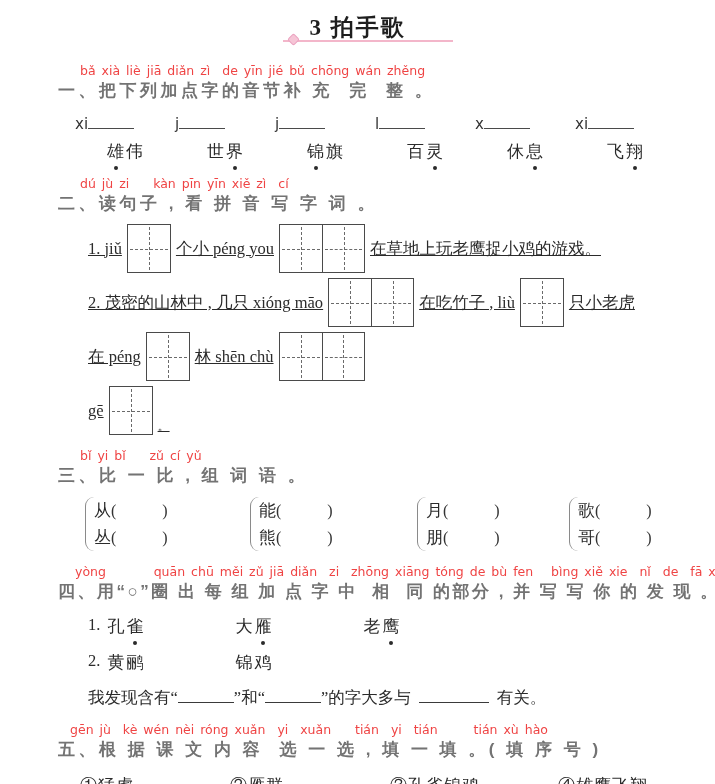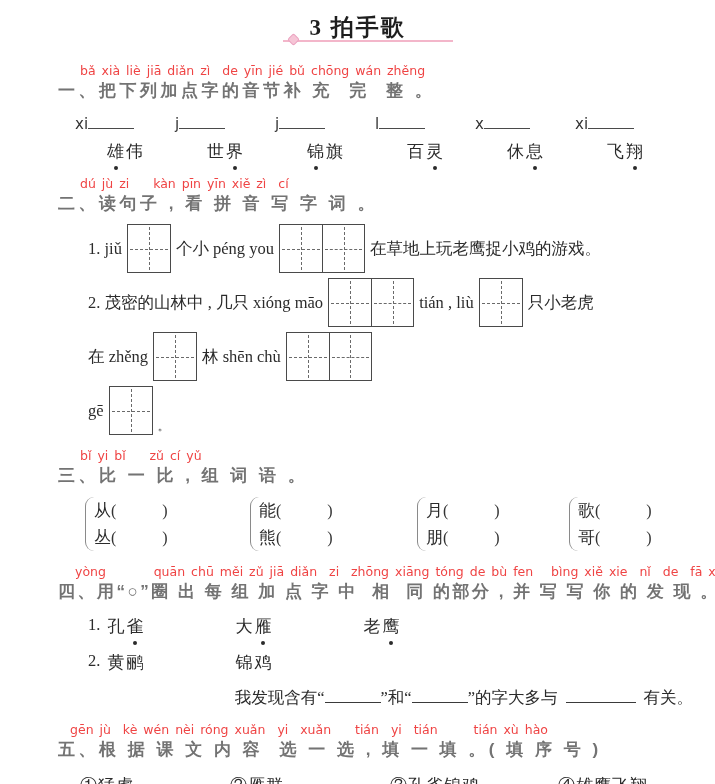--- a/index.html
+++ b/index.html
@@ -15,21 +15,21 @@
   .title-rule { position:absolute; left:283px; top:40px; width:170px; height:2px; background:#f3b6ca; }
   .title-diamond { position:absolute; left:289px; top:35px; width:9px; height:9px;
     background:#f6c5d6; border:1px solid #eba3c0; transform:rotate(45deg); border-radius:2px; }
   
   .content { padding:0 22px 0 58px; }
   .pinyin { font-family:"DejaVu Sans","Liberation Sans",sans-serif; font-size:12.5px; color:#ef4444;
     white-space:pre; word-spacing:2px; }
   .sec-pinyin { margin:13px 0 0 22px; }
   .sec-header { font-family:"Liberation Sans","DejaVu Sans",sans-serif; font-weight:bold;
     font-size:17px; letter-spacing:3.5px; color:#737373; margin-top:1px; white-space:pre; }
-  .serif-txt { font-size:16.5px; color:#2b2b2b; }
+  .serif-txt { font-size:16.5px; color:#2b2b2b;text-decoration:underline; }
   
   .grid6 { display:grid; grid-template-columns:repeat(6,1fr); margin-left:17px; width:600px; }
   .blank-row { margin-top:13px; }
   .blank-prefix { font-family:"DejaVu Sans","Liberation Sans",sans-serif; font-size:15px; color:#333; }
   .blank-line { display:inline-block; width:46px; height:14px; border-bottom:1.4px solid #4a4a4a; }
   .word-row { margin-top:7px; }
   .word-cell { text-align:center; }
   .word { display:inline-block; font-size:17px; }
   .wchar { position:relative; display:inline-block; padding:0 1px; }
   .wchar.dotted::after { content:""; position:absolute; left:50%; transform:translateX(-50%);
@@ -48,21 +48,21 @@
   .pair { border-left:1.2px solid #8a8a8a; border-radius:9px 0 0 9px; padding-left:8px; }
   .pair-row { font-size:17px; line-height:27px; white-space:nowrap; }
   .paren { font-size:16px; color:#333; }
   .paren-gap { display:inline-block; width:46px; }
   
   .s4-row { display:flex; margin-left:30px; }
   .s4-row.r1 { margin-top:12px; }
   .s4-row.r2 { margin-top:13px; }
   .s4-label { font-size:16.5px; margin-right:6px; }
   .s4-word { width:128px; font-size:17px; }
-  .discover { margin:13px 0 0 30px; font-size:16.5px;text-align:right; }
+  .discover { margin:13px 0 0 30px; font-size:16.5px; }
   .u-line { display:inline-block; border-bottom:1.3px solid #3a3a3a; height:14px; vertical-align:baseline; }
   .u1 { width:56px; } .u2 { width:56px; } .u3 { width:70px; margin:0 8px; }
   
   .options { display:grid; grid-template-columns:150px 160px 168px auto; margin:13px 0 0 22px; }
   .option { font-size:17px; letter-spacing:1px; }
 </style>
 </head>
 <body>
 
 <div class="page">
@@ -114,29 +114,29 @@
           </span>
         <span class="serif-txt">在草地上玩老鹰捉小鸡的游戏。</span>
       </div>
 
       <div class="sent-row">
         <span class="serif-txt">2. 茂密的山林中 , 几只 xióng māo</span>
         <span class="tian">
             <span class="cell"></span>
             <span class="cell"></span>
           </span>
-        <span class="serif-txt">tián , liù</span>
+        <span class="serif-txt">在吃竹子 , liù</span>
         <span class="tian">
             <span class="cell"></span>
           </span>
         <span class="serif-txt">只小老虎</span>
       </div>
 
       <div class="sent-row">
-        <span class="serif-txt">在 zhěng</span>
+        <span class="serif-txt">在 péng</span>
         <span class="tian">
             <span class="cell"></span>
           </span>
         <span class="serif-txt">林 shēn chù</span>
         <span class="tian">
             <span class="cell"></span>
             <span class="cell"></span>
           </span>
       </div>
 

